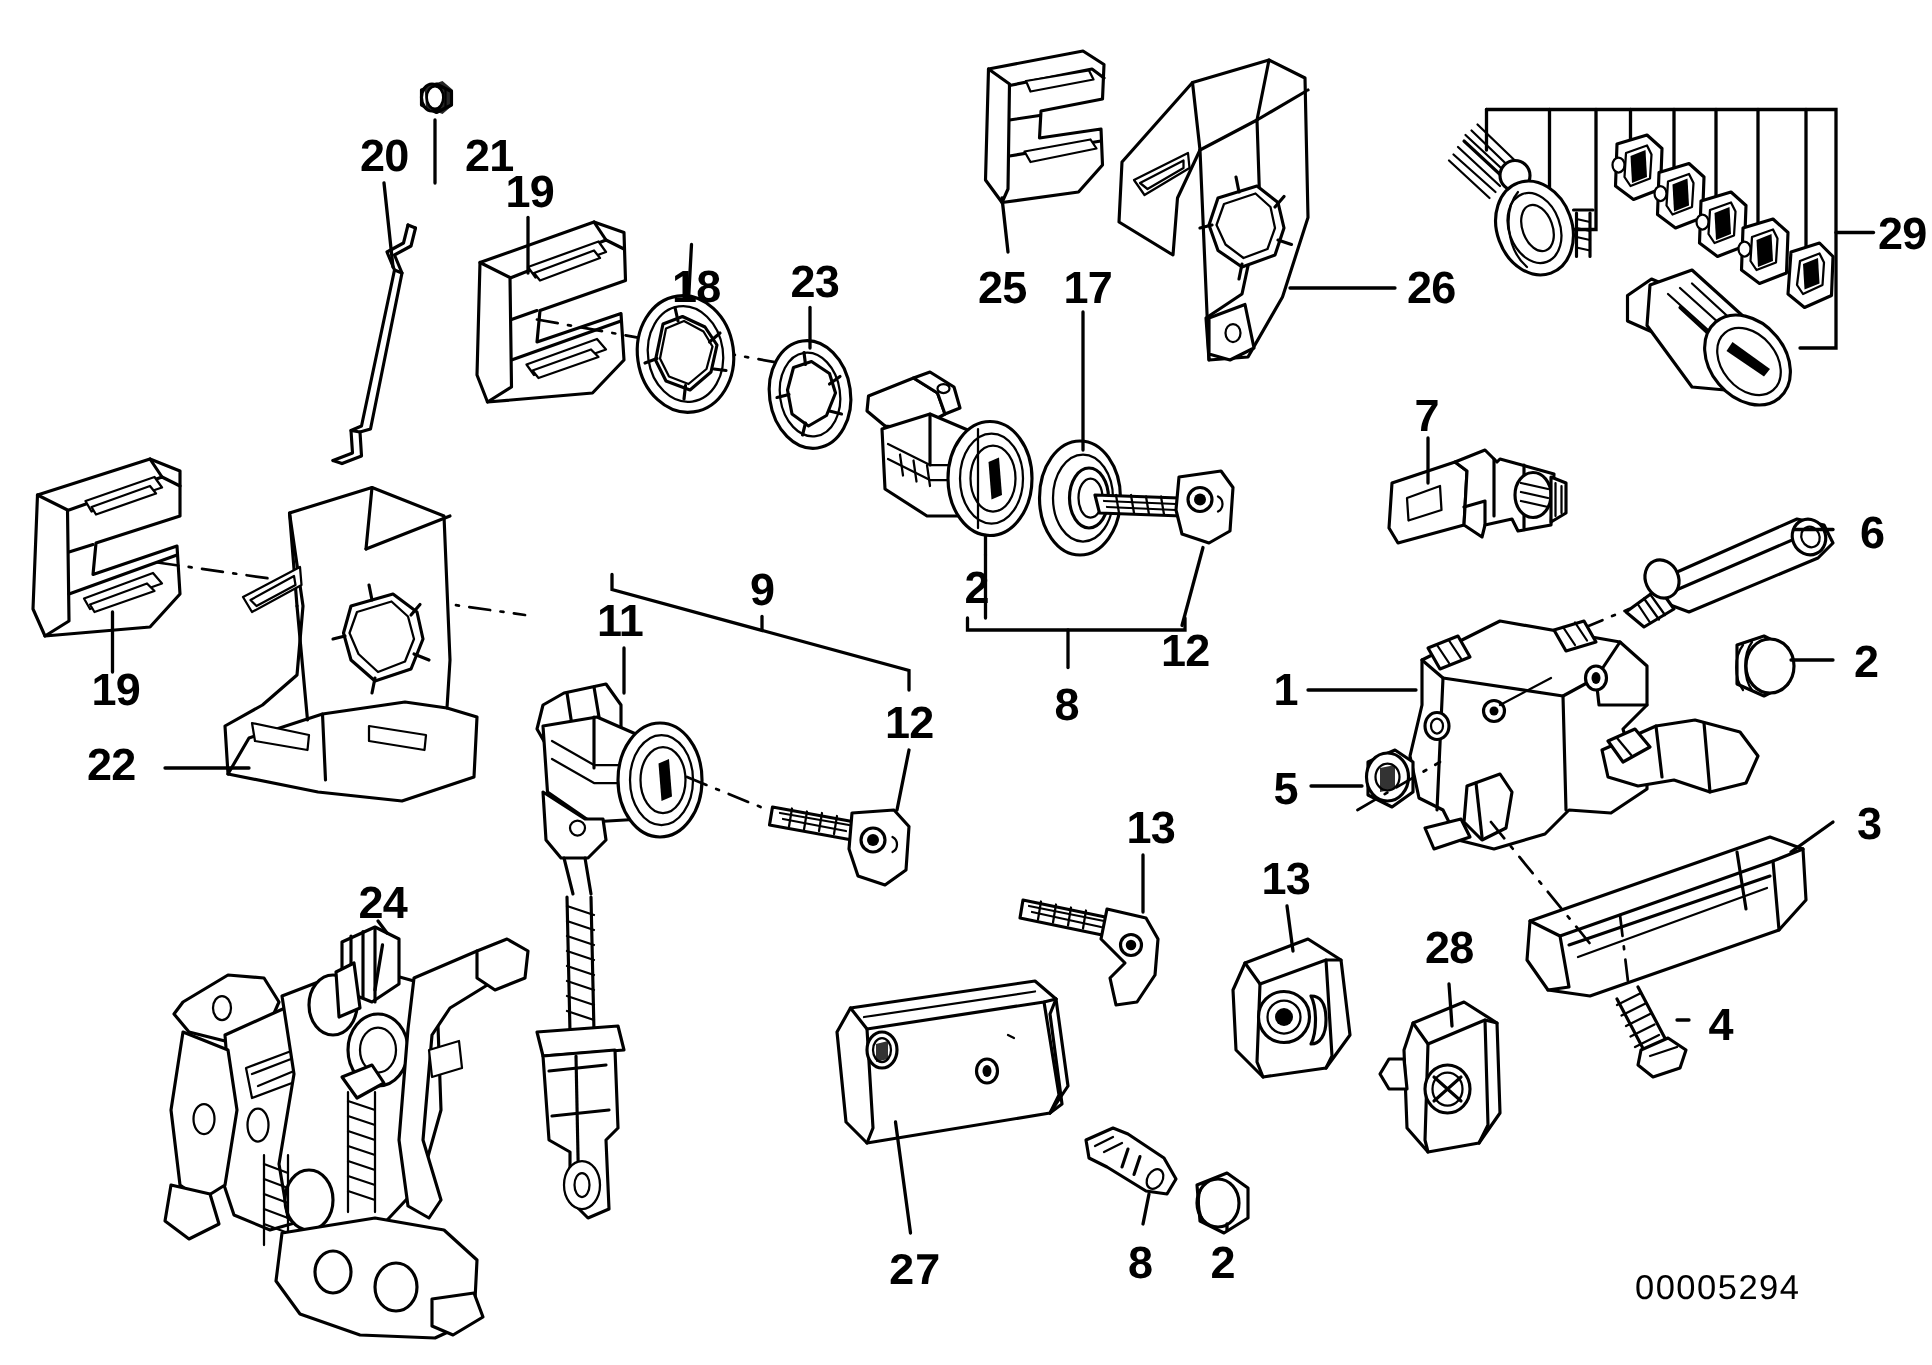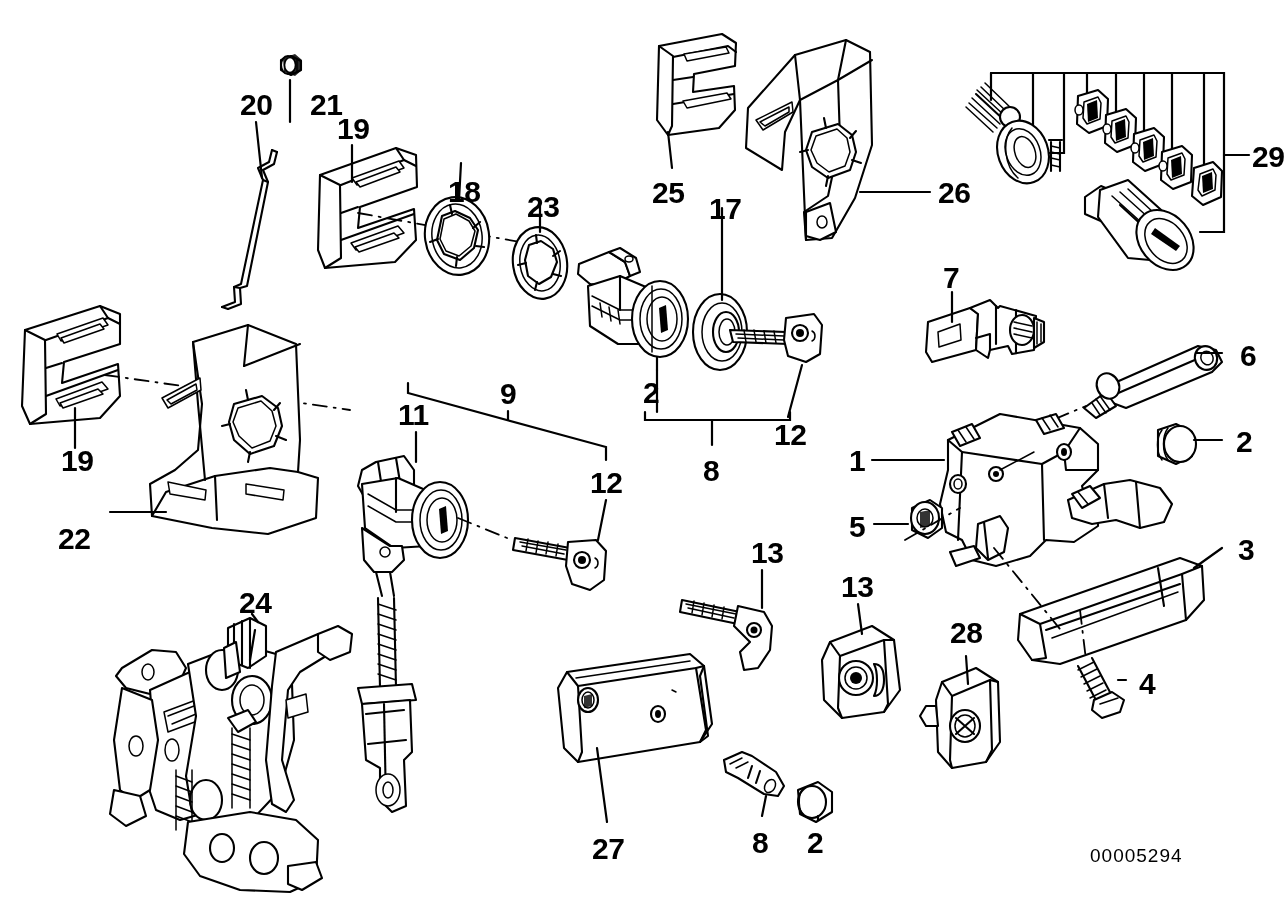--- a/index.html
+++ b/index.html
@@ -2,21 +2,21 @@
 <html><head>
 <meta charset="utf-8">
 <title>Parts Diagram</title>
 <style>
   html,body{margin:0;padding:0;background:#ffffff;}
   body{font-family:"Liberation Sans",sans-serif;}
   #page{position:relative;width:1288px;height:910px;background:#ffffff;overflow:hidden;}
   #art{position:absolute;left:0;top:0;width:1288px;height:910px;}
   .lbl{position:absolute;font-family:"Liberation Sans",sans-serif;font-weight:bold;
        font-size:30px;color:#000;line-height:1;white-space:nowrap;letter-spacing:-0.5px;}
-  .partno{position:absolute;font-family:"Liberation Sans",sans-serif;font-size:19px;
+  .partno{position:absolute;font-family:"Liberation Sans",sans-serif;font-size:23px;
           letter-spacing:1px;color:#000;text-align:center;}
   svg{display:block;}
   .s{fill:none;stroke:#000;stroke-width:2.1;stroke-linecap:round;stroke-linejoin:round;}
   .sf{fill:#fff;stroke:#000;stroke-width:2.1;stroke-linejoin:round;stroke-linecap:round;}
   .thin{fill:none;stroke:#000;stroke-width:1.5;stroke-linecap:round;stroke-linejoin:round;}
   .thinf{fill:#fff;stroke:#000;stroke-width:1.5;stroke-linejoin:round;stroke-linecap:round;}
   .blk{fill:#000;stroke:none;}
   .lead{fill:none;stroke:#000;stroke-width:2.2;stroke-linecap:round;}
   .dash{fill:none;stroke:#000;stroke-width:1.8;stroke-linecap:round;
         stroke-dasharray:14 7 2 7;}
@@ -541,30 +541,30 @@
   <div class="lbl" style="left:703px;top:456px;">8</div>
   <div class="lbl" style="left:500px;top:379px;">9</div>
   <div class="lbl" style="left:643px;top:378px;">2</div>
   <div class="lbl" style="left:398px;top:400px;">11</div>
   <div class="lbl" style="left:590px;top:468px;">12</div>
   <div class="lbl" style="left:774px;top:420px;">12</div>
   <div class="lbl" style="left:751px;top:538px;">13</div>
   <div class="lbl" style="left:841px;top:572px;">13</div>
   <div class="lbl" style="left:752px;top:828px;">8</div>
   <div class="lbl" style="left:807px;top:828px;">2</div>
-  <div class="lbl" style="left:709px;top:178px;margin-top:16px;">17</div>
+  <div class="lbl" style="left:709px;top:178px;">17</div>
   <div class="lbl" style="left:448px;top:142px;margin-top:35px;">18</div>
   <div class="lbl" style="left:337px;top:114px;">19</div>
   <div class="lbl" style="left:61px;top:446px;">19</div>
   <div class="lbl" style="left:240px;top:90px;">20</div>
   <div class="lbl" style="left:282px;top:90px;margin-left:28px;">21</div>
-  <div class="lbl" style="left:58px;top:496px;margin-top:28px;">22</div>
-  <div class="lbl" style="left:527px;top:192px;">23</div>
+  <div class="lbl" style="left:58px;top:496px;">22</div>
+  <div class="lbl" style="left:527px;top:174px;">23</div>
   <div class="lbl" style="left:239px;top:588px;">24</div>
   <div class="lbl" style="left:652px;top:178px;">25</div>
   <div class="lbl" style="left:938px;top:178px;">26</div>
-  <div class="lbl" style="left:592px;top:834px;">27</div>
+  <div class="lbl" style="left:592px;top:834px;font-family:Liberation Mono, monospace;">27</div>
   <div class="lbl" style="left:950px;top:618px;">28</div>
   <div class="lbl" style="left:1252px;top:142px;">29</div>
 
   <div class="partno" style="left:1090px;top:845px;">00005294</div>
 
 </div>
 
 </body></html>

